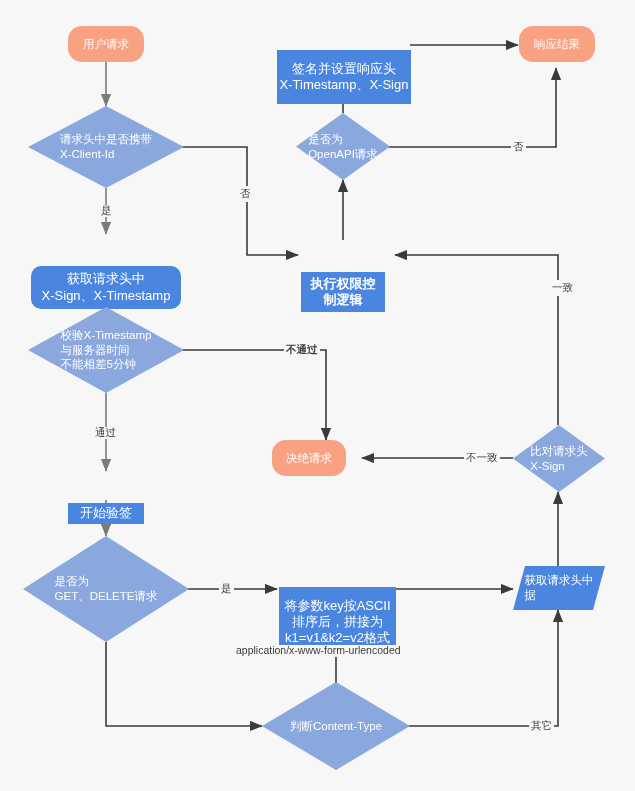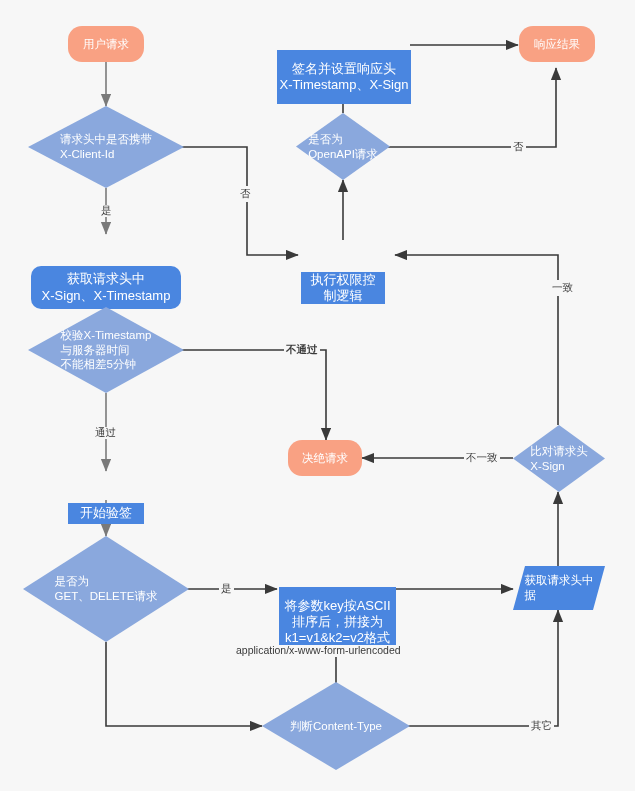--- a/index.html
+++ b/index.html
@@ -163,25 +163,25 @@
       <polygon points="46,0 92,33.5 46,67 0,33.5" fill="#8aa8dd"></polygon>
     </svg>
     <div class="dia-label">
       <div>
         <div>比对请求头</div>
         <div>X-Sign</div>
       </div>
     </div>
   </div>
 
-  <div class="node pill" style="left:288px;top:440px;width:74px;height:36px;">
+  <div class="node pill" style="left:272px;top:440px;width:74px;height:36px;">
     <span>决绝请求</span>
   </div>
 
-  <div class="node rect" style="left:301px;top:240px;width:84px;height:32px;">
+  <div class="node rect" style="left:301px;top:240px;width:84px;height:40px;font-weight:bold;">
     <div>
       <div>执行权限控</div>
       <div>制逻辑</div>
     </div>
   </div>
 
   <div class="dia-wrap" style="left:296px;top:113px;width:94px;height:67px;">
     <svg width="94" height="67" viewBox="0 0 94 67">
       <polygon points="47,0 94,33.5 47,67 0,33.5" fill="#8aa8dd"></polygon>
     </svg>

